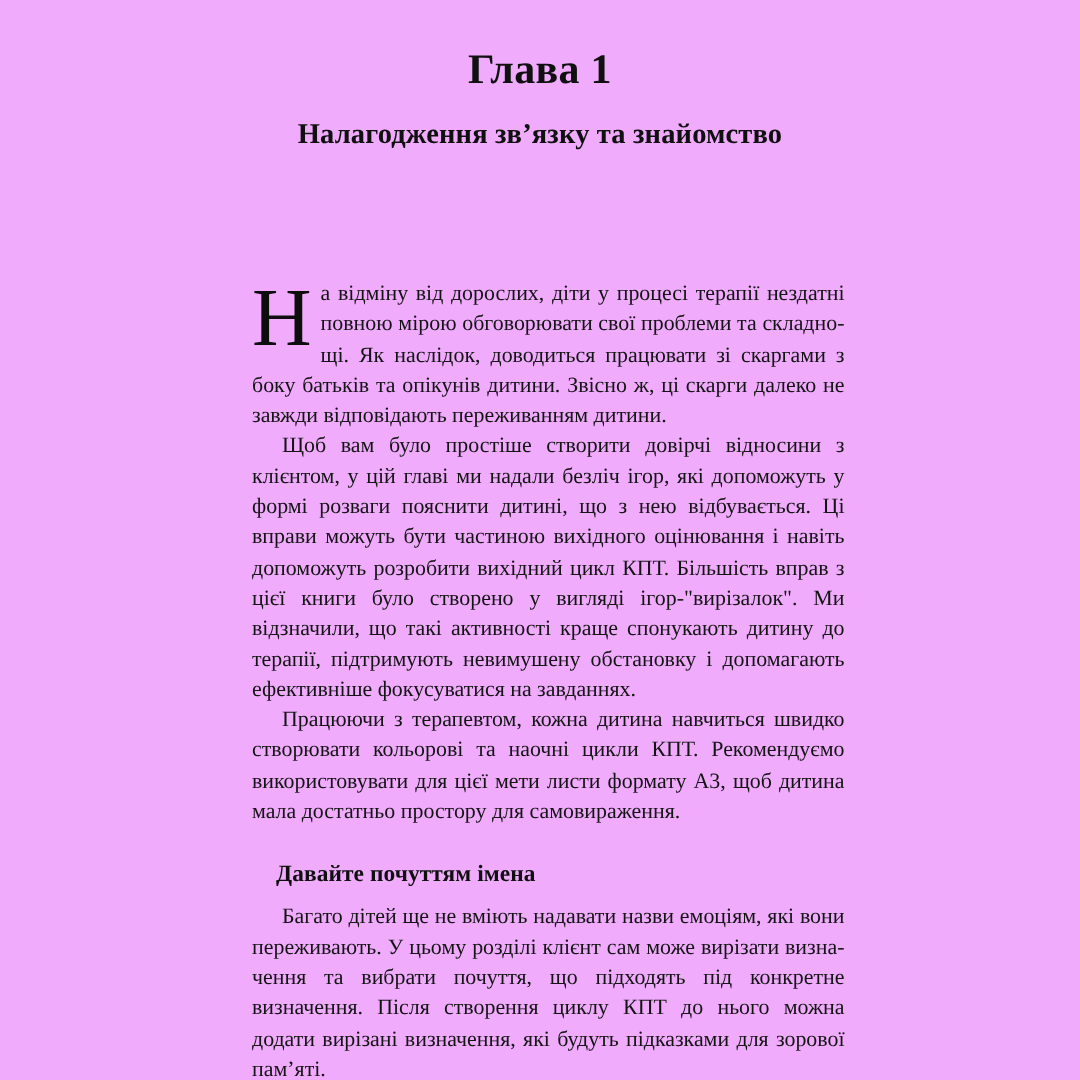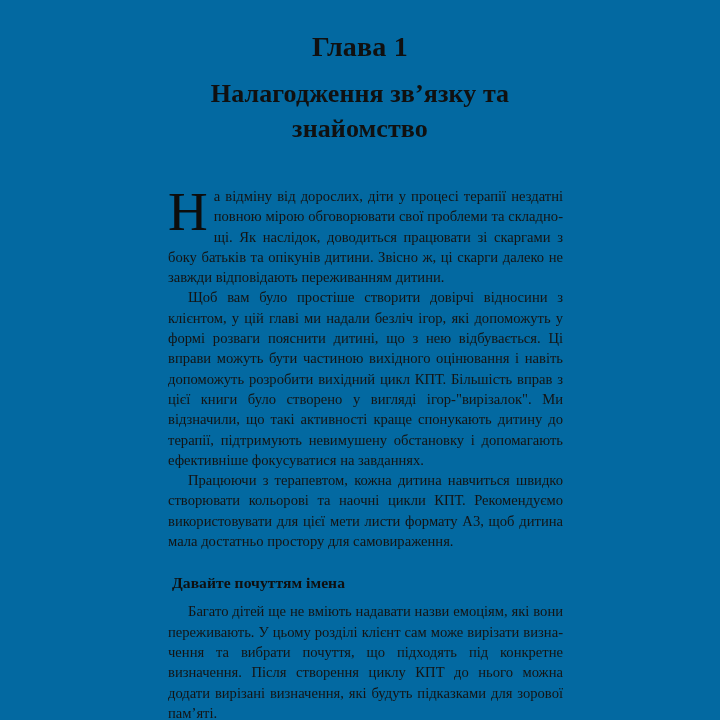--- a/index.html
+++ b/index.html
@@ -14,42 +14,42 @@
     overflow: hidden;
     font-family: "Liberation Serif", "DejaVu Serif", serif;
     color: #141414;
     -webkit-font-smoothing: antialiased;
   }
 
   .page {
     position: relative;
     width: 720px;
     height: 720px;
-    background: #0369a1;
+    background: #f0abfc;
     box-sizing: border-box;
   }
 
   
   .heading-block {
     position: absolute;
     left: 150px;
     top: 30px;
     width: 420px;
     text-align: center;
   }
   .chapter-number {
     font-size: 28px;
     font-weight: 700;
     line-height: 1.18;
     letter-spacing: 0.2px;
     margin: 0 0 14px 0;
     color: #101010;
   }
   .chapter-title {
-    font-size: 26px;
+    font-size: 19px;
     font-weight: 700;
     line-height: 1.33;
     letter-spacing: 0.1px;
     margin: 0;
     color: #101010;
   }
   .chapter-title .title-line {
     display: block;
   }
 
@@ -85,21 +85,21 @@
     font-size: 55px;
     line-height: 46px;
     font-weight: 400;
     padding: 2px 6px 0 0;
     margin-top: 1px;
     color: #0d0d0d;
   }
 
   
   h2.sub-heading {
-    margin: 22px 0 8px 4px;
+    margin: 22px 0 8px 16px;
     font-size: 15.6px;
     font-weight: 700;
     line-height: 20px;
     text-align: left;
     color: #0f0f0f;
     letter-spacing: 0.05px;
   }
 </style>
 </head>
 <body>

